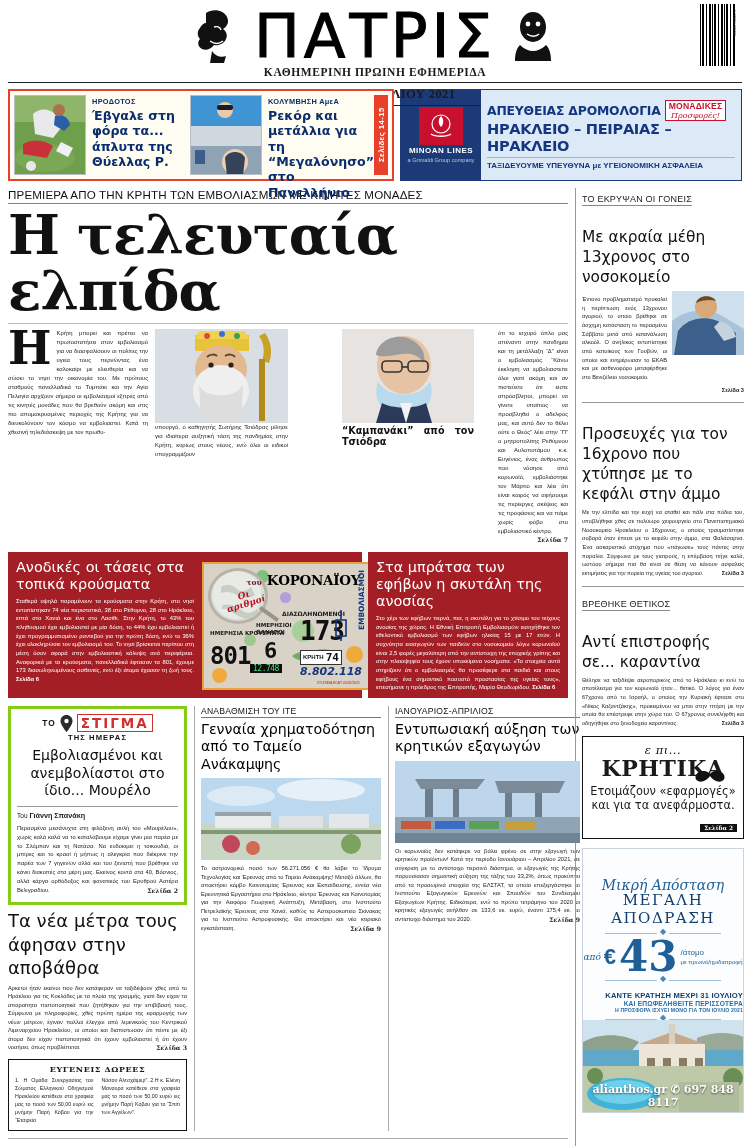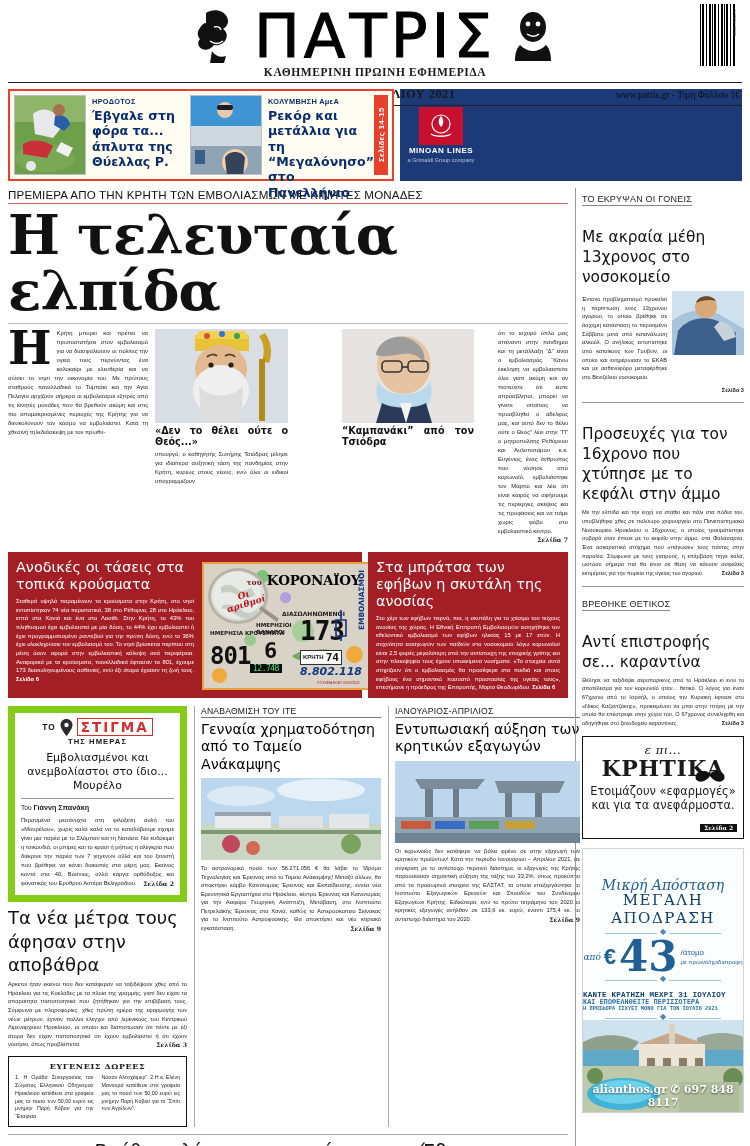--- a/index.html
+++ b/index.html
@@ -163,27 +163,27 @@
   .ig-total { position:absolute; right:6px; bottom:10px; font-family:"DejaVu Sans",sans-serif; font-weight:700; font-size:11px; color:#14357f; font-style:italic;}
   .ig-foot { position:absolute; right:8px; bottom:3px; font-size:3.4px; color:#b3161c; }
   .virus { position:absolute; border-radius:50%; }
 
   
   .mid-row { display:flex; gap:7px; margin-top:8px; }
   .mid-c1 { flex:0 0 179px; }
   .mid-c2 { flex:0 0 186px; }
   .mid-c3 { flex:1; }
 
-  .stigma-box { border:7px solid #84cc16; padding:5px 6px 7px; }
+  .stigma-box { border:3px solid #84cc16; padding:5px 6px 7px; }
   .stigma-head { display:flex; align-items:center; justify-content:center; gap:4px; }
   .stigma-to { font-size:8.4px; font-weight:700; letter-spacing:1px; color:#111;}
   .stigma-pin { width:13px; height:17px; position:relative;}
   .stigma-word { border:1.6px solid #d32f2f; color:#d32f2f; font-weight:700; font-size:13.5px; letter-spacing:2px; padding:0 3px; font-family:"DejaVu Sans",sans-serif;}
   .stigma-sub { text-align:center; font-size:7.6px; font-weight:700; letter-spacing:1.1px; color:#111; margin-top:1px;}
-  .stigma-title { text-align:center; font-size:11px; line-height:1.25; margin-top:5px; font-family:"DejaVu Sans",sans-serif; color:#111;}
+  .stigma-title { text-align:center; font-size:14px; line-height:1.25; margin-top:5px; font-family:"DejaVu Sans",sans-serif; color:#111;}
   .stigma-by { font-size:6.6px; margin-top:6px; border-top:1px solid #999; padding-top:4px;}
   .stigma-by b { font-size:7.2px; }
   .stigma-p { font-size:5.8px; line-height:1.55; text-align:justify; margin-top:4px; color:#222;}
 
   .kick { font-size:8.6px; letter-spacing:.2px; color:#111; border-bottom:1px solid #777; padding-bottom:1px; display:block; }
   .sub-h { font-size:14.2px; line-height:1.22; margin-top:3px; font-family:"DejaVu Sans",sans-serif; color:#000000;}
   .small-p { font-size:5.7px; line-height:1.5; text-align:justify; margin-top:4px; color:#222;}
 
   
   .rc-kick { font-size:9px; letter-spacing:.2px; border-bottom:1px solid #888; padding-bottom:1px;}
@@ -203,21 +203,21 @@
   .hotel-ad { margin-top:9px; border:1px solid #c9d4de; background:#fbfdff; height:265px; position:relative; overflow:hidden;}
   .ha-script { font-family:"DejaVu Serif",serif; font-style:italic; font-size:14px; color:#1f5f96; text-align:center; margin-top:28px;}
   .ha-caps { font-family:"DejaVu Serif",serif; font-size:15px; letter-spacing:1.5px; color:#123f6b; text-align:center; margin-top:-2px;}
   .ha-divider { width:72%; margin:6px auto; border-top:1px solid #9fc0da; position:relative;}
   .ha-divider:after{content:"◆"; position:absolute; left:50%; top:-7px; transform:translateX(-50%); color:#4b87b8; font-size:8px; background:#fbfdff; padding:0 3px;}
   .ha-price { display:flex; align-items:center; justify-content:center; gap:3px; margin-top:2px;}
   .ha-apo { font-size:9px; color:#1f5f96; font-family:"DejaVu Serif",serif; font-style:italic;}
   .ha-eur { font-size:22px; color:#1f5f96; font-weight:700;}
   .ha-num { font-size:42px; color:#1f5f96; font-weight:700; line-height:.8; font-family:"DejaVu Serif",serif;}
   .ha-per { font-size:8px; color:#1f5f96; text-align:left; line-height:1.15;}
-  .ha-terms { text-align:left; margin-top:10px;font-family:Liberation Mono, monospace;}
+  .ha-terms { text-align:right; margin-top:10px;}
   .ha-t1 { font-size:7.6px; font-weight:700; color:#14406e; letter-spacing:.2px;}
   .ha-t2 { font-size:6.6px; font-weight:700; color:#2a6ea8; letter-spacing:.2px;}
   .ha-t3 { font-size:5.2px; font-weight:700; color:#2a6ea8; letter-spacing:.1px;}
   .ha-brand { text-align:center; margin-top:6px;}
   .ha-bname { font-family:"DejaVu Serif",serif; font-size:14px; letter-spacing:1.4px; color:#163a5c;}
   .ha-bsub { font-size:7px; letter-spacing:3px; color:#3b6d95;}
   .ha-stars { font-size:7px; letter-spacing:1px; color:#3b6d95;}
   .ha-photo { position:absolute; left:0; right:0; bottom:0; height:92px; overflow:hidden;}
   .ha-foot { position:absolute; left:0; right:0; bottom:3px; text-align:center; color:#fff; font-weight:700; font-size:11px; font-family:"DejaVu Serif",serif; text-shadow:0 1px 2px rgba(0,0,0,.6);}
 
@@ -327,20 +327,31 @@
         <div class="minoan-logo">
           <svg width="36" height="32" viewBox="0 0 36 32">
             <rect width="36" height="32" fill="#c8102e"></rect>
             <circle cx="18" cy="14" r="9" fill="none" stroke="#fff" stroke-width="1.2"></circle>
             <path d="M18 6c3 3 3 8 0 11-3-3-3-8 0-11z" fill="#fff"></path>
             <path d="M8 24c4 3 16 3 20 0" stroke="#fff" stroke-width="1.4" fill="none"></path>
           </svg>
         </div>
         <div class="minoan-name">MINOAN LINES</div>
         <div class="minoan-sub">a Grimaldi Group company</div>
+      </div>
+      <div class="minoan-msg">
+        <div class="mm-line1">
+          <div class="mm-a">ΑΠΕΥΘΕΙΑΣ ΔΡΟΜΟΛΟΓΙΑ</div>
+          <div class="mm-badge">
+            <div class="b1">ΜΟΝΑΔΙΚΕΣ</div>
+            <div class="b2">Προσφορές!</div>
+          </div>
+        </div>
+        <div class="mm-line2">ΗΡΑΚΛΕΙΟ – ΠΕΙΡΑΙΑΣ – ΗΡΑΚΛΕΙΟ</div>
+        <div class="mm-line3">ΤΑΞΙΔΕΥΟΥΜΕ ΥΠΕΥΘΥΝΑ με ΥΓΕΙΟΝΟΜΙΚΗ ΑΣΦΑΛΕΙΑ</div>
       </div>
     </div>
   </div>
 
   <div class="body-grid">
 
     <div class="col-main">
 
       <div class="lead-kicker">ΠΡΕΜΙΕΡΑ ΑΠΟ ΤΗΝ ΚΡΗΤΗ ΤΩΝ ΕΜΒΟΛΙΑΣΜΩΝ ΜΕ ΚΙΝΗΤΕΣ ΜΟΝΑΔΕΣ</div>
       <div class="lead-rule"></div>
@@ -365,21 +376,20 @@
               <ellipse cx="66" cy="62" rx="28" ry="26" fill="#efefef"></ellipse>
               <path d="M44 56c6 14 36 14 44 0l-2 36H46z" fill="#ddd"></path>
               <circle cx="56" cy="36" r="2.6" fill="#2a2118"></circle>
                 <circle cx="76" cy="36" r="2.6" fill="#2a2118"></circle>
               <path d="M52 28c3-3 8-3 10-1M70 27c3-2 8-2 10 1" stroke="#5a4630" stroke-width="2" fill="none"></path>
               <path d="M110 4c6 8 8 20 4 30l-7-2c3-9 2-18-3-25z" fill="#c9a227"></path>
               <rect x="104" y="30" width="6" height="62" fill="#b08c1f"></rect>
               <path d="M0 0h133v94H0z" fill="url(#g1)" opacity="0"></path>
             </svg>
           </div>
-          <div class="photo-cap">«Δεν το θέλει ούτε ο Θεός...»</div>
           <div>υπουργό, ο καθηγητής Σωτήρης Τσιόδρας μίλησε για ιδιαίτερα αυξητική τάση της πανδημίας στην Κρήτη, κυρίως στους νέους, ενώ όλοι οι ειδικοί υπογραμμίζουν</div>
         </div>
         <div class="lead-c lead-c3">
           <div style="display:flex; gap:24px;padding-left:47px;">
             <div style="flex:0 0 132px;">
               <div class="photo" style="height:94px">
                 <svg width="132" height="94" viewBox="0 0 132 94" preserveAspectRatio="xMidYMid slice">
                   <rect width="132" height="94" fill="#e6e3e0"></rect>
                   <ellipse cx="62" cy="36" rx="27" ry="29" fill="#e6c4a3"></ellipse>
                   <path d="M34 26c2-16 22-22 34-16 11 5 16 14 14 24-6-8-12-10-22-9-10 1-18 4-26 1z" fill="#9c9c9c"></path>

